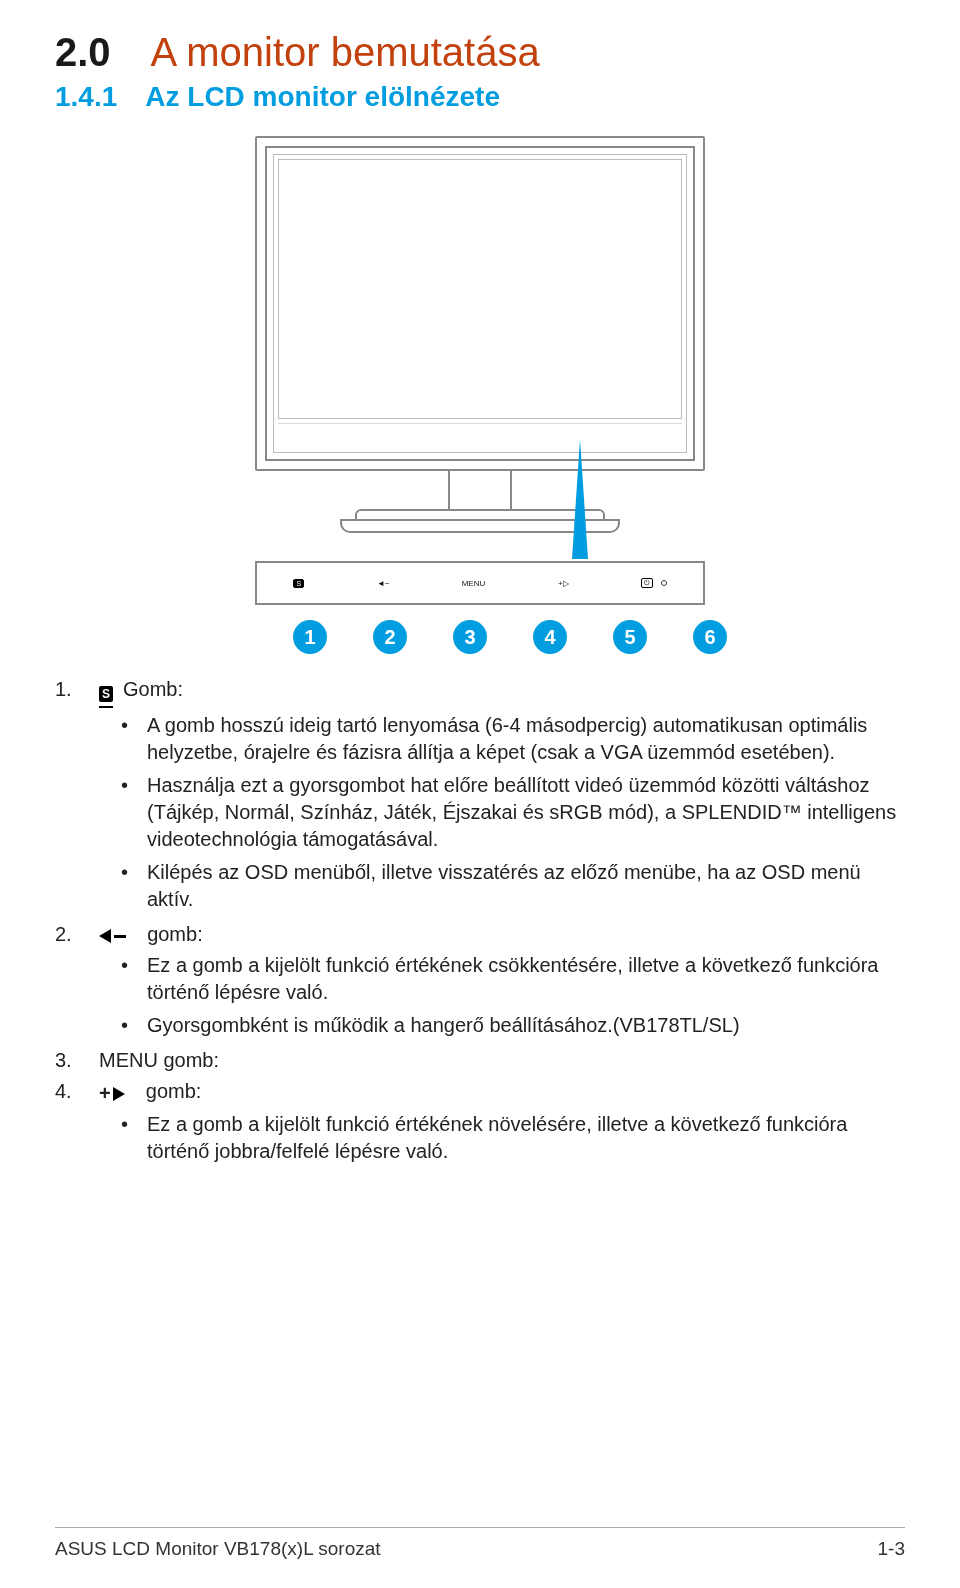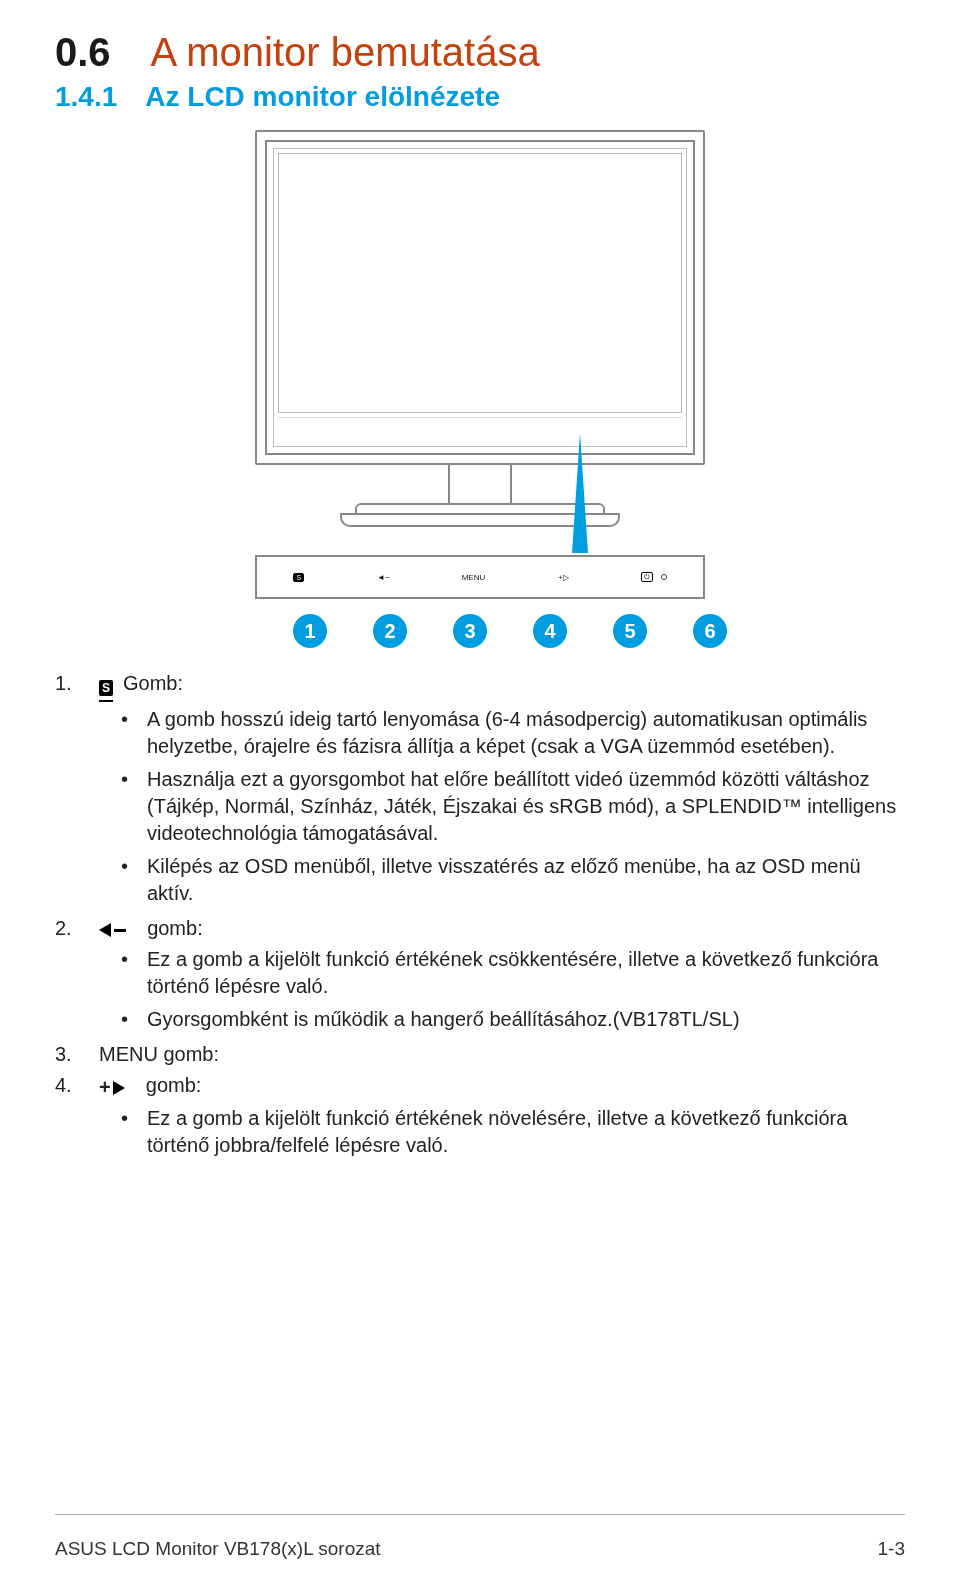--- a/index.html
+++ b/index.html
@@ -8,21 +8,21 @@
     height: 1588px;
     background: #fff;
     font-family: Arial, Helvetica, sans-serif;
     color: #222;
     position: relative;
     padding: 30px 55px 0 55px;
   }
   .h1-row { display: flex; align-items: baseline; gap: 40px; margin-bottom: 6px; }
   .num-h1 { font-size: 40px; font-weight: bold; color: #1a1a1a; }
   .title-h1 { font-size: 40px; font-weight: normal; color: #c2410c; }
-  .h2-row { display: flex; align-items: baseline; gap: 28px; margin-bottom: 12px; }
+  .h2-row { display: flex; align-items: baseline; gap: 28px; margin-bottom: 18px; }
   .num-h2 { font-size: 28px; font-weight: bold; color: #009de0; }
   .title-h2 { font-size: 28px; font-weight: bold; color: #009de0; }
 
   .figure-wrap { width: 100%; display:flex; justify-content:center; margin-bottom:14px; position:relative; }
   .figure { position: relative; width: 560px; height: 475px; }
 
   
   .mon-outer {
     position:absolute; left:55px; top:5px; width:450px; height:335px;
     border:2px solid #888; border-radius:2px; background:#fff;
@@ -92,30 +92,30 @@
   .tri-right { width:0;height:0; border-top:7px solid transparent; border-bottom:7px solid transparent; border-left:12px solid #000; display:inline-block;}
   .minus { display:inline-block; width:12px; height:3px; background:#000; margin-left:3px; vertical-align:3px;}
   .plus { display:inline-block; font-weight:bold; font-size:20px; margin-right:2px;}
 
   ul.sub { list-style:none; padding-left:92px; margin-bottom:8px;}
   ul.sub li { position:relative; padding-left:0; margin-bottom:6px; }
   ul.sub li::before { content:"•"; position:absolute; left:-26px; font-size:20px; }
 
   .footer {
     position:absolute; left:55px; right:55px; bottom:28px;
-    border-top:1px solid #aaa; padding-top:23px;
+    border-top:1px solid #aaa; padding-top:10px;
     display:flex; justify-content:space-between;
     font-size:19px; color:#333;
   }
 </style>
 </head>
 <body>
 
 <div class="h1-row">
-  <div class="num-h1">0.6</div>
+  <div class="num-h1">2.0</div>
   <div class="title-h1">A monitor bemutatása</div>
 </div>
 
 <div class="h2-row">
   <div class="num-h2">1.4.1</div>
   <div class="title-h2">Az LCD monitor elölnézete</div>
 </div>
 
 <div class="figure-wrap">
   <div class="figure">

